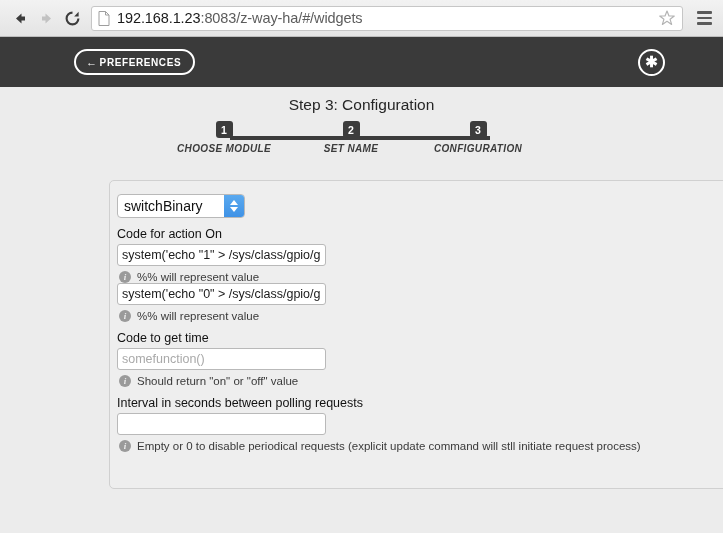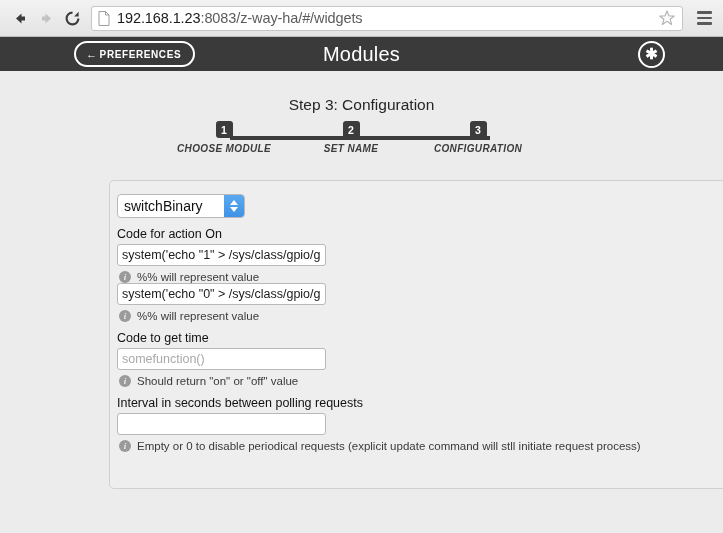--- a/index.html
+++ b/index.html
@@ -61,21 +61,21 @@
     align-items: center; gap: 3px;
   }
   .menu-btn span {
     display: block; width: 15px; height: 2.5px;
     background: #5a5a5a; border-radius: 1px;
   }
 
   
   .app-header {
     position: absolute; top: 37px; left: 0;
-    width: 723px; height: 34px;
+    width: 723px; height: 50px;
     background: #3a3a3a;
     display: flex; align-items: center;
   }
   .pref-btn {
     position: absolute; left: 74px;
     border: 2px solid #ffffff;
     border-radius: 14px;
     color: #ffffff;
     font-size: 10px;
     font-weight: bold;
@@ -310,21 +310,20 @@
 
   <div class="menu-btn">
     <span></span>
     <span></span>
     <span></span>
   </div>
 </div>
 
 <div class="app-header">
   <button class="pref-btn"><span class="arrow">←</span><span>PREFERENCES</span></button>
-  <div class="app-title">Modules</div>
   <div class="close-btn">
     <span class="glyph">✱</span>
   </div>
 </div>
 
 <div class="content">
 
   <div class="step-title">Step 3: Configuration</div>
 
   <div class="search-box">

